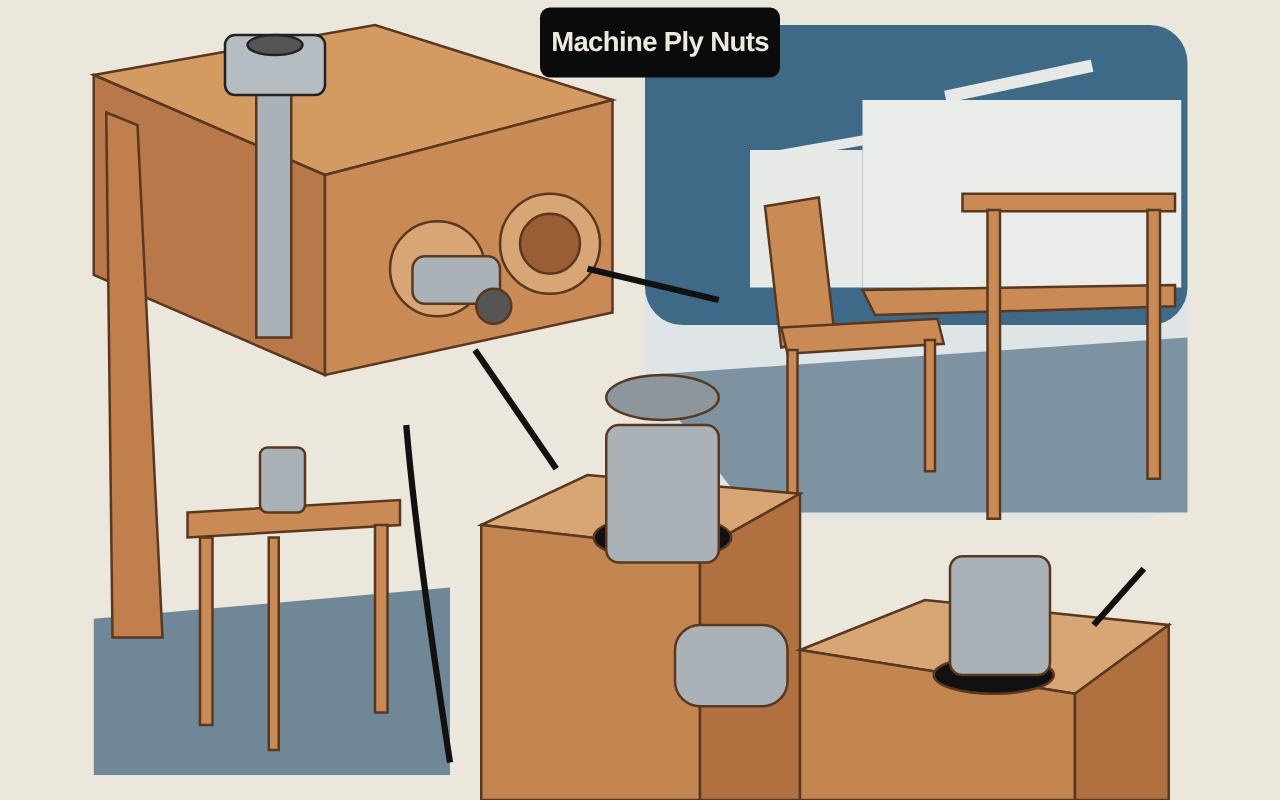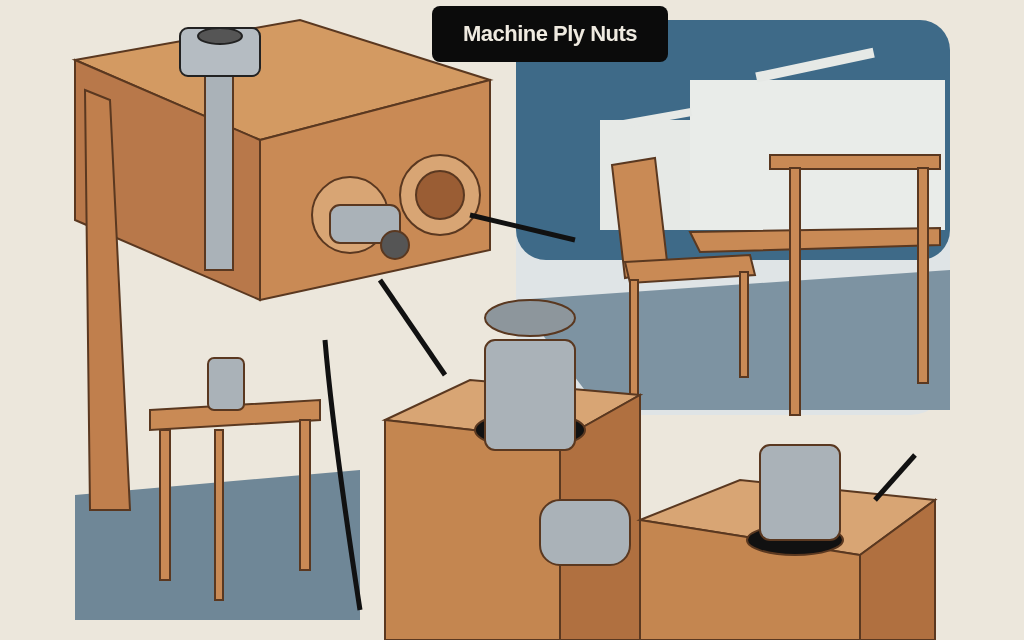--- a/index.html
+++ b/index.html
@@ -1,18 +1,18 @@
 <!DOCTYPE html>
 <html><head>
 <meta charset="utf-8">
 <style>
   html,body{margin:0;padding:0;}
   body{width:1024px;height:640px;overflow:hidden;background:#ece7dc;font-family:"Liberation Sans",sans-serif;position:relative;}
   svg{position:absolute;left:0;top:0;}
-  .title{position:absolute;left:432px;top:6px;width:236px;height:56px;background:#0b0b0b;border-radius:8px;color:#efeae0;font-size:22px;font-weight:bold;display:flex;align-items:center;justify-content:center;letter-spacing:-0.5px;}
+  .title{position:absolute;left:432px;top:6px;width:192px;height:56px;background:#0b0b0b;border-radius:8px;color:#efeae0;font-size:22px;font-weight:bold;display:flex;align-items:center;justify-content:center;letter-spacing:-0.5px;}
 </style>
 </head>
 <body>
 
 <svg width="1024" height="640" viewBox="0 0 1024 640">
 
   <g>
     <rect x="516" y="20" width="434" height="395" rx="40" fill="#dfe4e6"></rect>
     <rect x="516" y="20" width="434" height="240" rx="30" fill="#3e6a88"></rect>
     <rect x="690" y="80" width="255" height="150" fill="#e9ece9"></rect>

